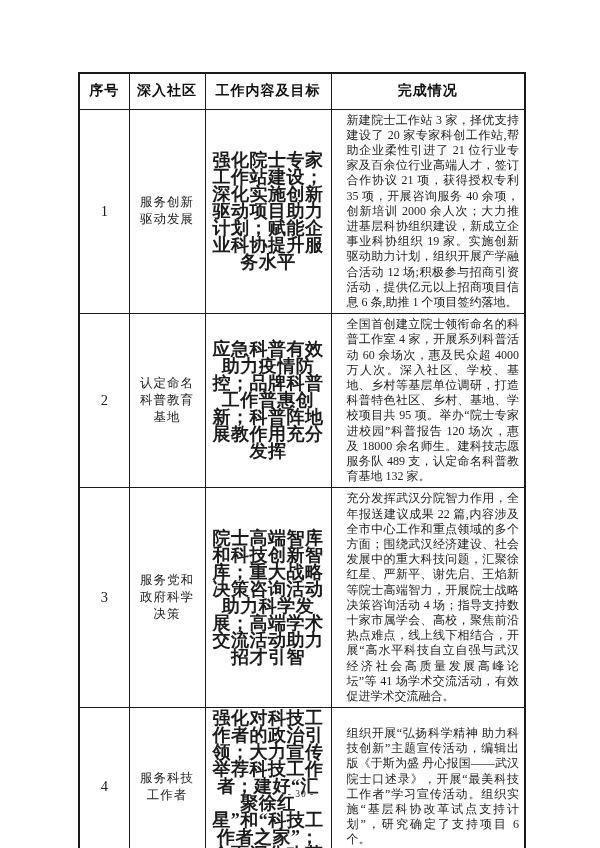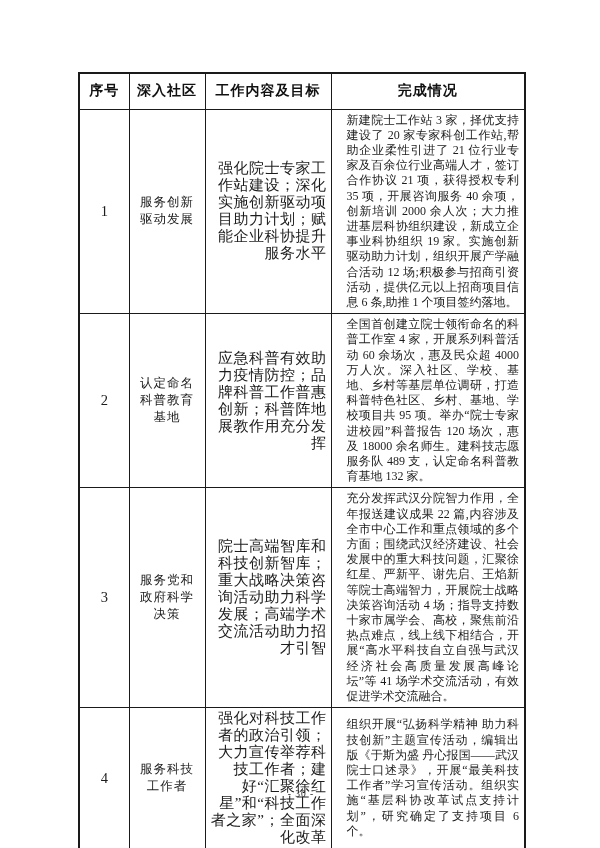--- a/index.html
+++ b/index.html
@@ -49,25 +49,26 @@
     font-size: 14.5px;
   }
   td.item {
     text-align: center;
     font-size: 12.5px;
     line-height: 17px;
     letter-spacing: 1px;
     padding: 2px 10px;
   }
   td.goal {
-    text-align: right;
-    font-size: 15px;
+    text-align: center;
+    font-size: 18px;
     line-height: 17px;
     letter-spacing: 0.5px;
     padding: 2px 4px;
+    font-weight: bold;
   }
   td.done {
     text-align: justify;
     font-size: 12px;
     line-height: 15.2px;
     padding: 3px 5px 3px 15px;
     vertical-align: middle;
   }
   tr.r1 td { height: 186px; }
   tr.r2 td { height: 167px; }

